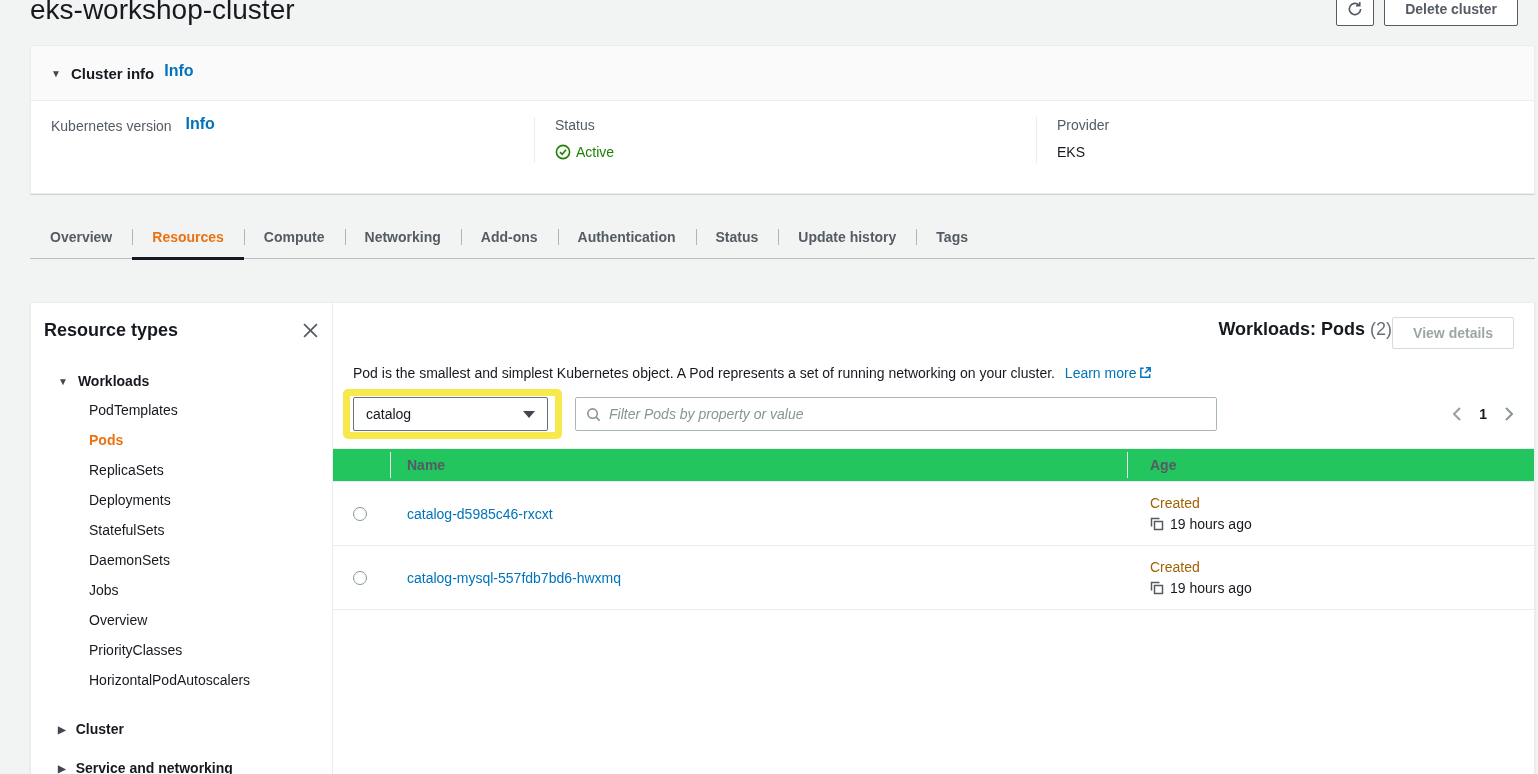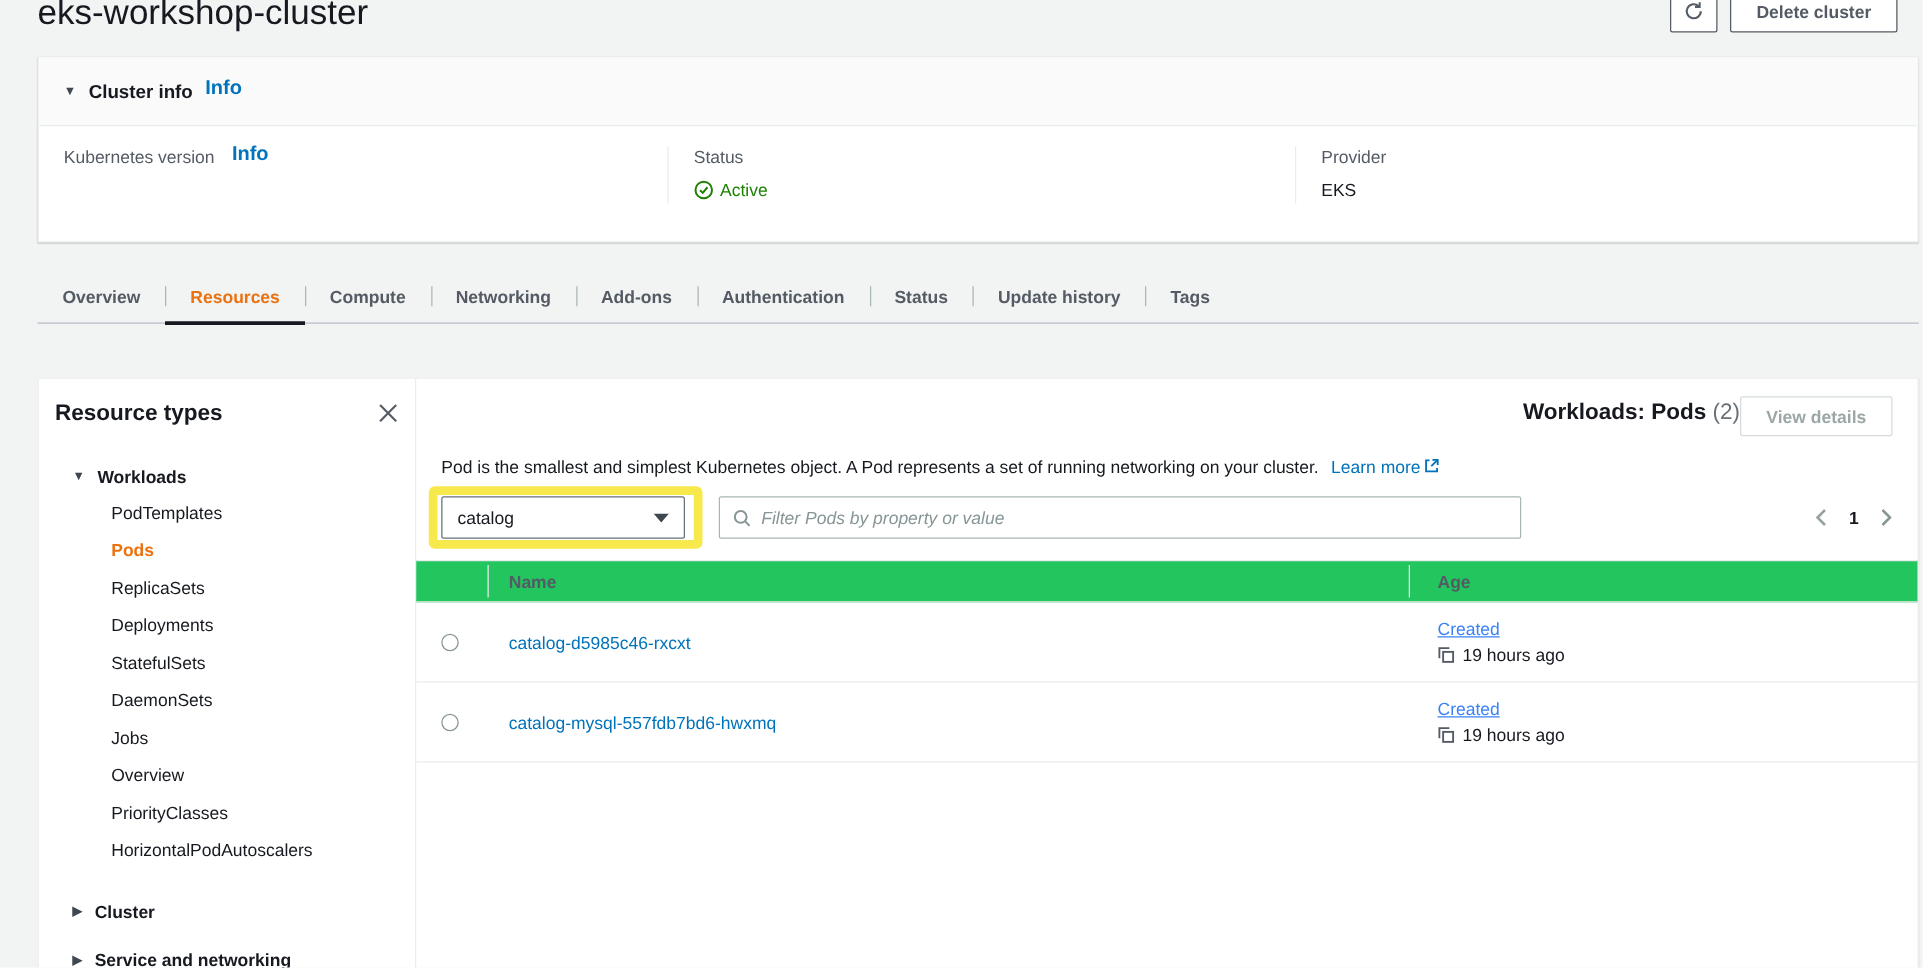--- a/index.html
+++ b/index.html
@@ -108,21 +108,21 @@
            font-weight: bold; color: #545b64; }
   .cell-select { width: 57px; flex-shrink: 0; display: flex; }
   .cell-name { width: 737px; flex-shrink: 0; padding-left: 17px; position: relative; }
   .cell-age { flex: 1; padding-left: 23px; position: relative; }
   .thead .cell-name::before, .thead .cell-age::before {
     content: ""; position: absolute; left: 0; top: -5px; bottom: -5px; width: 1px; background: #eaeded; }
   .trow { display: flex; height: 64px; align-items: center; border-bottom: 1px solid #eaeded; }
   .radio { width: 14px; height: 14px; border: 1px solid #879596; border-radius: 50%;
            margin-left: 20px; background: #fff; cursor: pointer; }
   .pod-link { color: var(--link-blue, #0073bb); text-decoration: none; cursor: pointer; }
-  .age-line1 { color: #3b82f6; margin-bottom: 5px; text-decoration: underline; }
+  .age-line1 { color: #a16207; margin-bottom: 5px; }
   .age-line2 { display: flex; align-items: center; gap: 6px; }
   svg { display: block; }
 </style>
 </head>
 <body>
 
 <h1 class="page-title">eks-workshop-cluster</h1>
 <div class="header-actions">
   <button class="btn btn-icon">
     <span>

